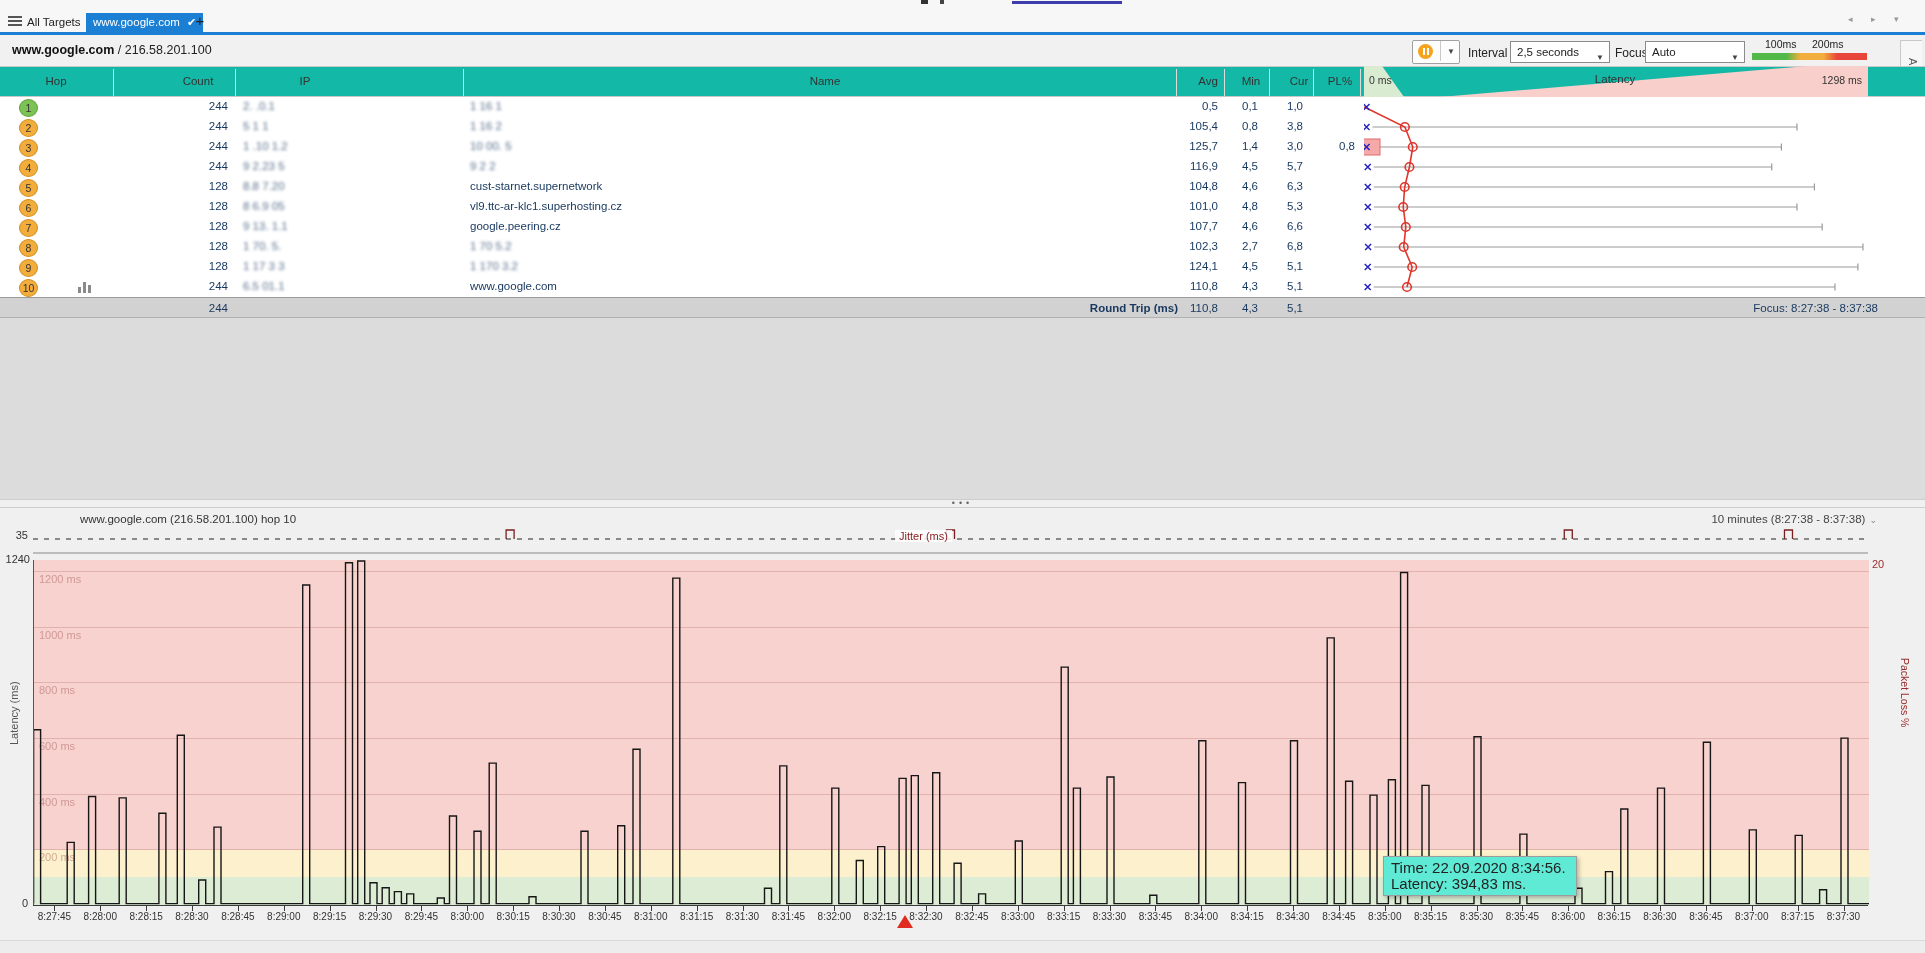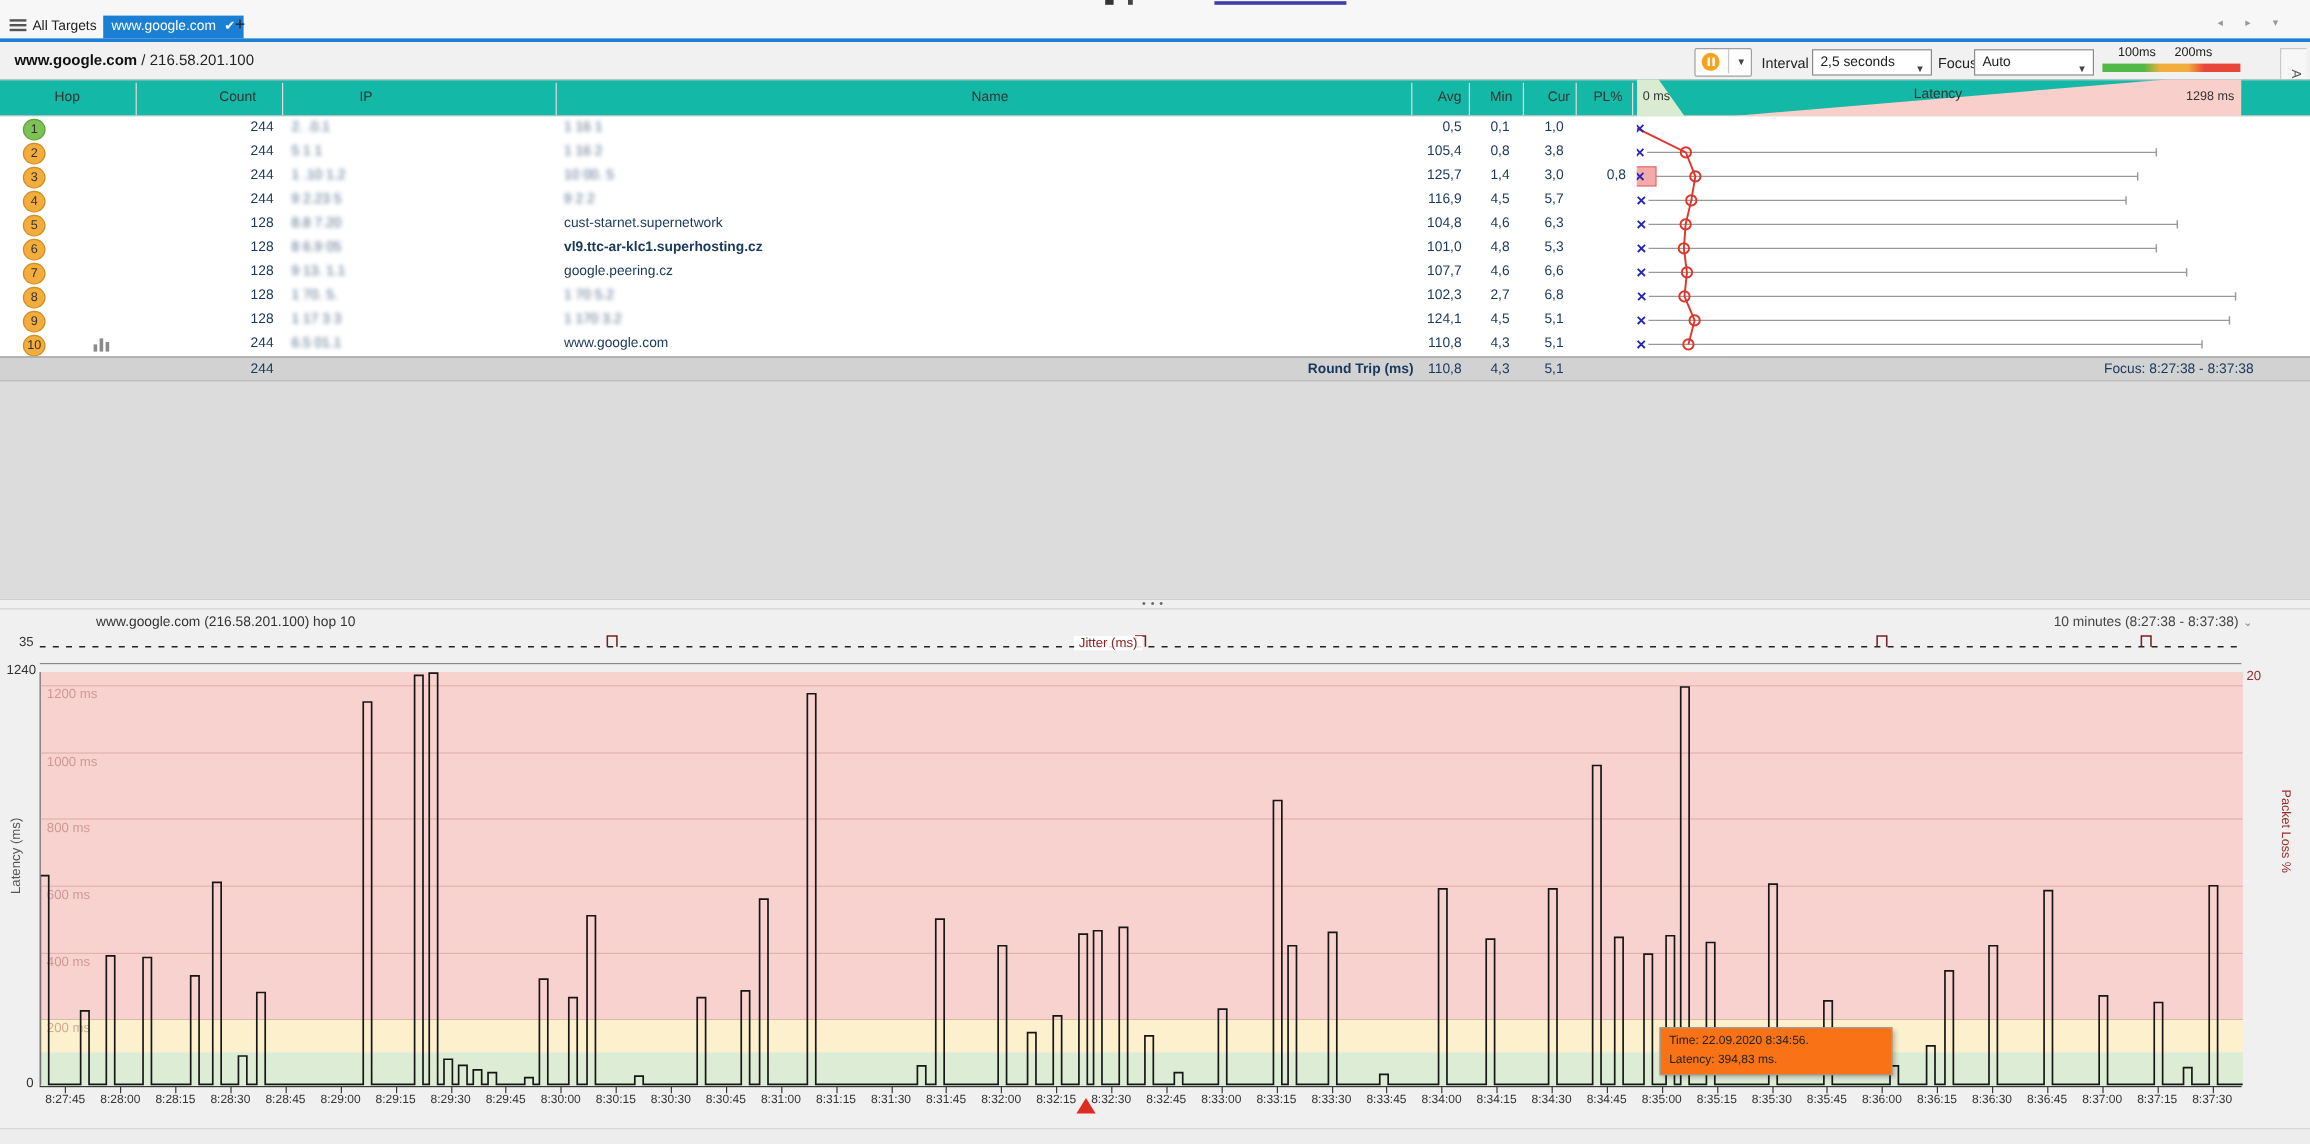--- a/index.html
+++ b/index.html
@@ -89,22 +89,22 @@
   #plot .zr{position:absolute;left:0;width:1835px;background:#f8d2ce;top:0;height:289px;}
   #plot .zy{position:absolute;left:0;width:1835px;background:#fcf0cd;top:289px;height:28px;}
   #plot .zg{position:absolute;left:0;width:1835px;background:#ddecd4;top:317px;height:28px;}
   .gridline{position:absolute;left:0;width:1835px;height:1px;background:#e2b3ae;}
   .gridlab{position:absolute;left:5px;font-size:11px;color:rgba(160,80,80,.45);}
   #xaxisline{left:33px;top:397px;width:1835px;height:1px;background:#3a3a3a;}
   .xtick{position:absolute;top:397px;width:1px;height:6px;background:#3a3a3a;}
   .xlab{position:absolute;top:403px;width:50px;margin-left:-25px;text-align:center;font-size:10px;color:#333;}
   #evt-triangle{width:0;height:0;border-left:8px solid transparent;border-right:8px solid transparent;
                 border-bottom:13px solid #e02b20;left:889px;top:407px;}
-  #tooltip{left:1383px;top:348px;width:178px;background:#f97316;border:1px solid #9c9c9c;
-           box-shadow:2px 2px 4px rgba(0,0,0,.25);font-size:10px;color:#222;
+  #tooltip{left:1383px;top:348px;width:178px;background:#5eead4;border:1px solid #9c9c9c;
+           box-shadow:2px 2px 4px rgba(0,0,0,.25);font-size:15px;color:#222;
            padding:3px 7px;line-height:16px;z-index:5;}
   #hscroll-track{left:0px;top:432px;width:1925px;height:13px;background:#ededed;border-top:1px solid #d8d8d8;}
 </style>
 </head>
 <body>
 
 <div class="abs" id="tabbar">
   <div class="abs" id="hamburger">
       <span></span>
       <span></span>
@@ -215,21 +215,21 @@
       <div class="cell" style="left:470px;">cust-starnet.supernetwork</div>
       <div class="cell rt" style="left:1118px;width:100px;">104,8</div>
       <div class="cell rt" style="left:1158px;width:100px;">4,6</div>
       <div class="cell rt" style="left:1203px;width:100px;">6,3</div>
       <div class="cell rt" style="left:1255px;width:100px;"></div>
     </div>
     <div class="row" style="top: 100px;">
       <div class="hopcirc orange">6</div>
       <div class="cell rt" style="left:128px;width:100px;">128</div>
       <div class="cell blur" style="left:243px;">8   6.9   05</div>
-      <div class="cell" style="left:470px;font-weight:bold;">vl9.ttc-ar-klc1.superhosting.cz</div>
+      <div class="cell" style="left:470px;">vl9.ttc-ar-klc1.superhosting.cz</div>
       <div class="cell rt" style="left:1118px;width:100px;">101,0</div>
       <div class="cell rt" style="left:1158px;width:100px;">4,8</div>
       <div class="cell rt" style="left:1203px;width:100px;">5,3</div>
       <div class="cell rt" style="left:1255px;width:100px;"></div>
     </div>
     <div class="row" style="top: 120px;">
       <div class="hopcirc orange">7</div>
       <div class="cell rt" style="left:128px;width:100px;">128</div>
       <div class="cell blur" style="left:243px;">9   13.   1.1</div>
       <div class="cell" style="left:470px;">google.peering.cz</div>

